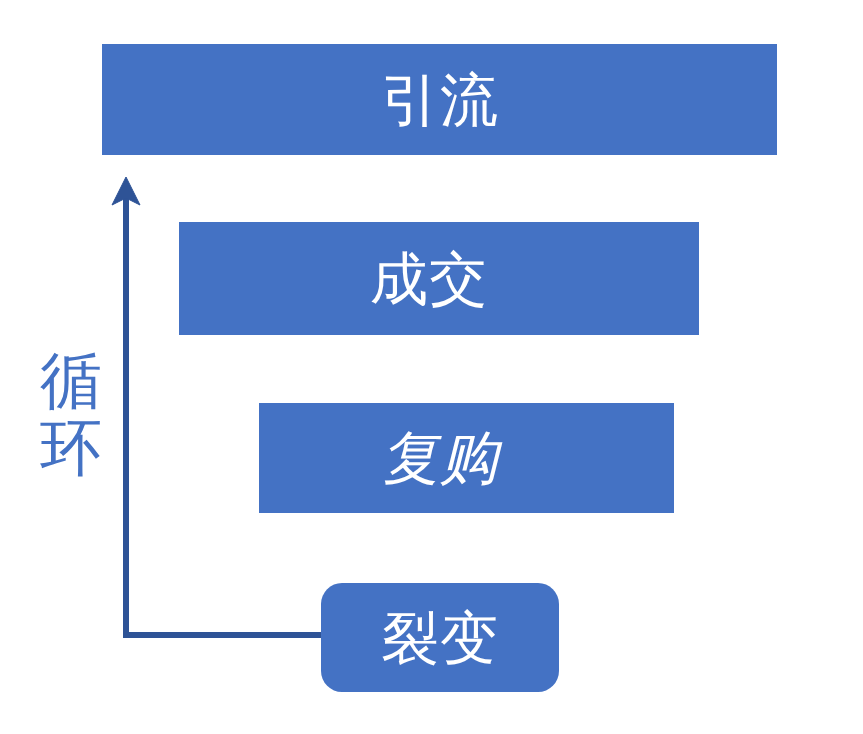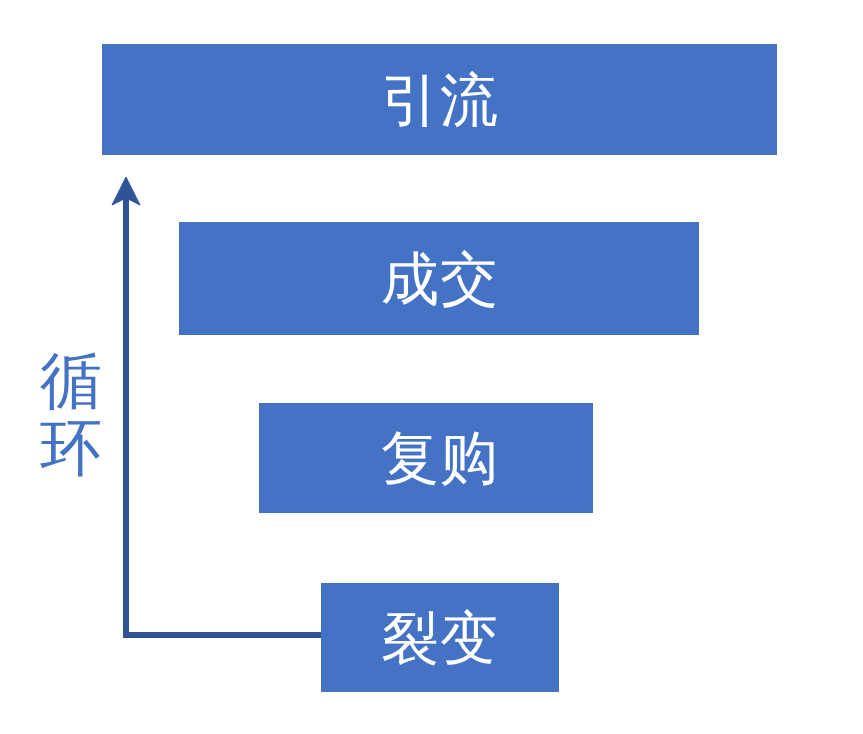--- a/index.html
+++ b/index.html
@@ -73,24 +73,24 @@
     <path d="M 126 177 L 140 205 L 126 198 L 112 205 Z" fill="#2E5396" stroke="#2E5396" stroke-width="1" stroke-linejoin="round"></path>
   </svg>
 
   <div id="cycle-caption">循环</div>
 
   <div class="stage-bar" style="left:102px; top:44px; width:675px; height:111px;">
     <span class="stage-label" style="left:338px;">引流</span>
   </div>
 
   <div class="stage-bar" style="left:179px; top:222px; width:520px; height:113px;">
-    <span class="stage-label" style="left:261px;">成交</span>
+    <span class="stage-label" style="left:250px;">成交</span>
   </div>
 
-  <div class="stage-bar" style="left:259px; top:403px; width:334px; height:110px;">
+  <div class="stage-bar" style="left:259px; top:403px; width:415px; height:110px;font-style:italic;">
     <span class="stage-label" style="left:181px;">复购</span>
   </div>
 
-  <div class="stage-bar" style="left:321px; top:583px; width:238px; height:109px;">
+  <div class="stage-bar" style="left:321px; top:583px; width:238px; height:109px;border-radius:21px;">
     <span class="stage-label" style="left:119px;">裂变</span>
   </div>
 
 </div>
 
 </body></html>

